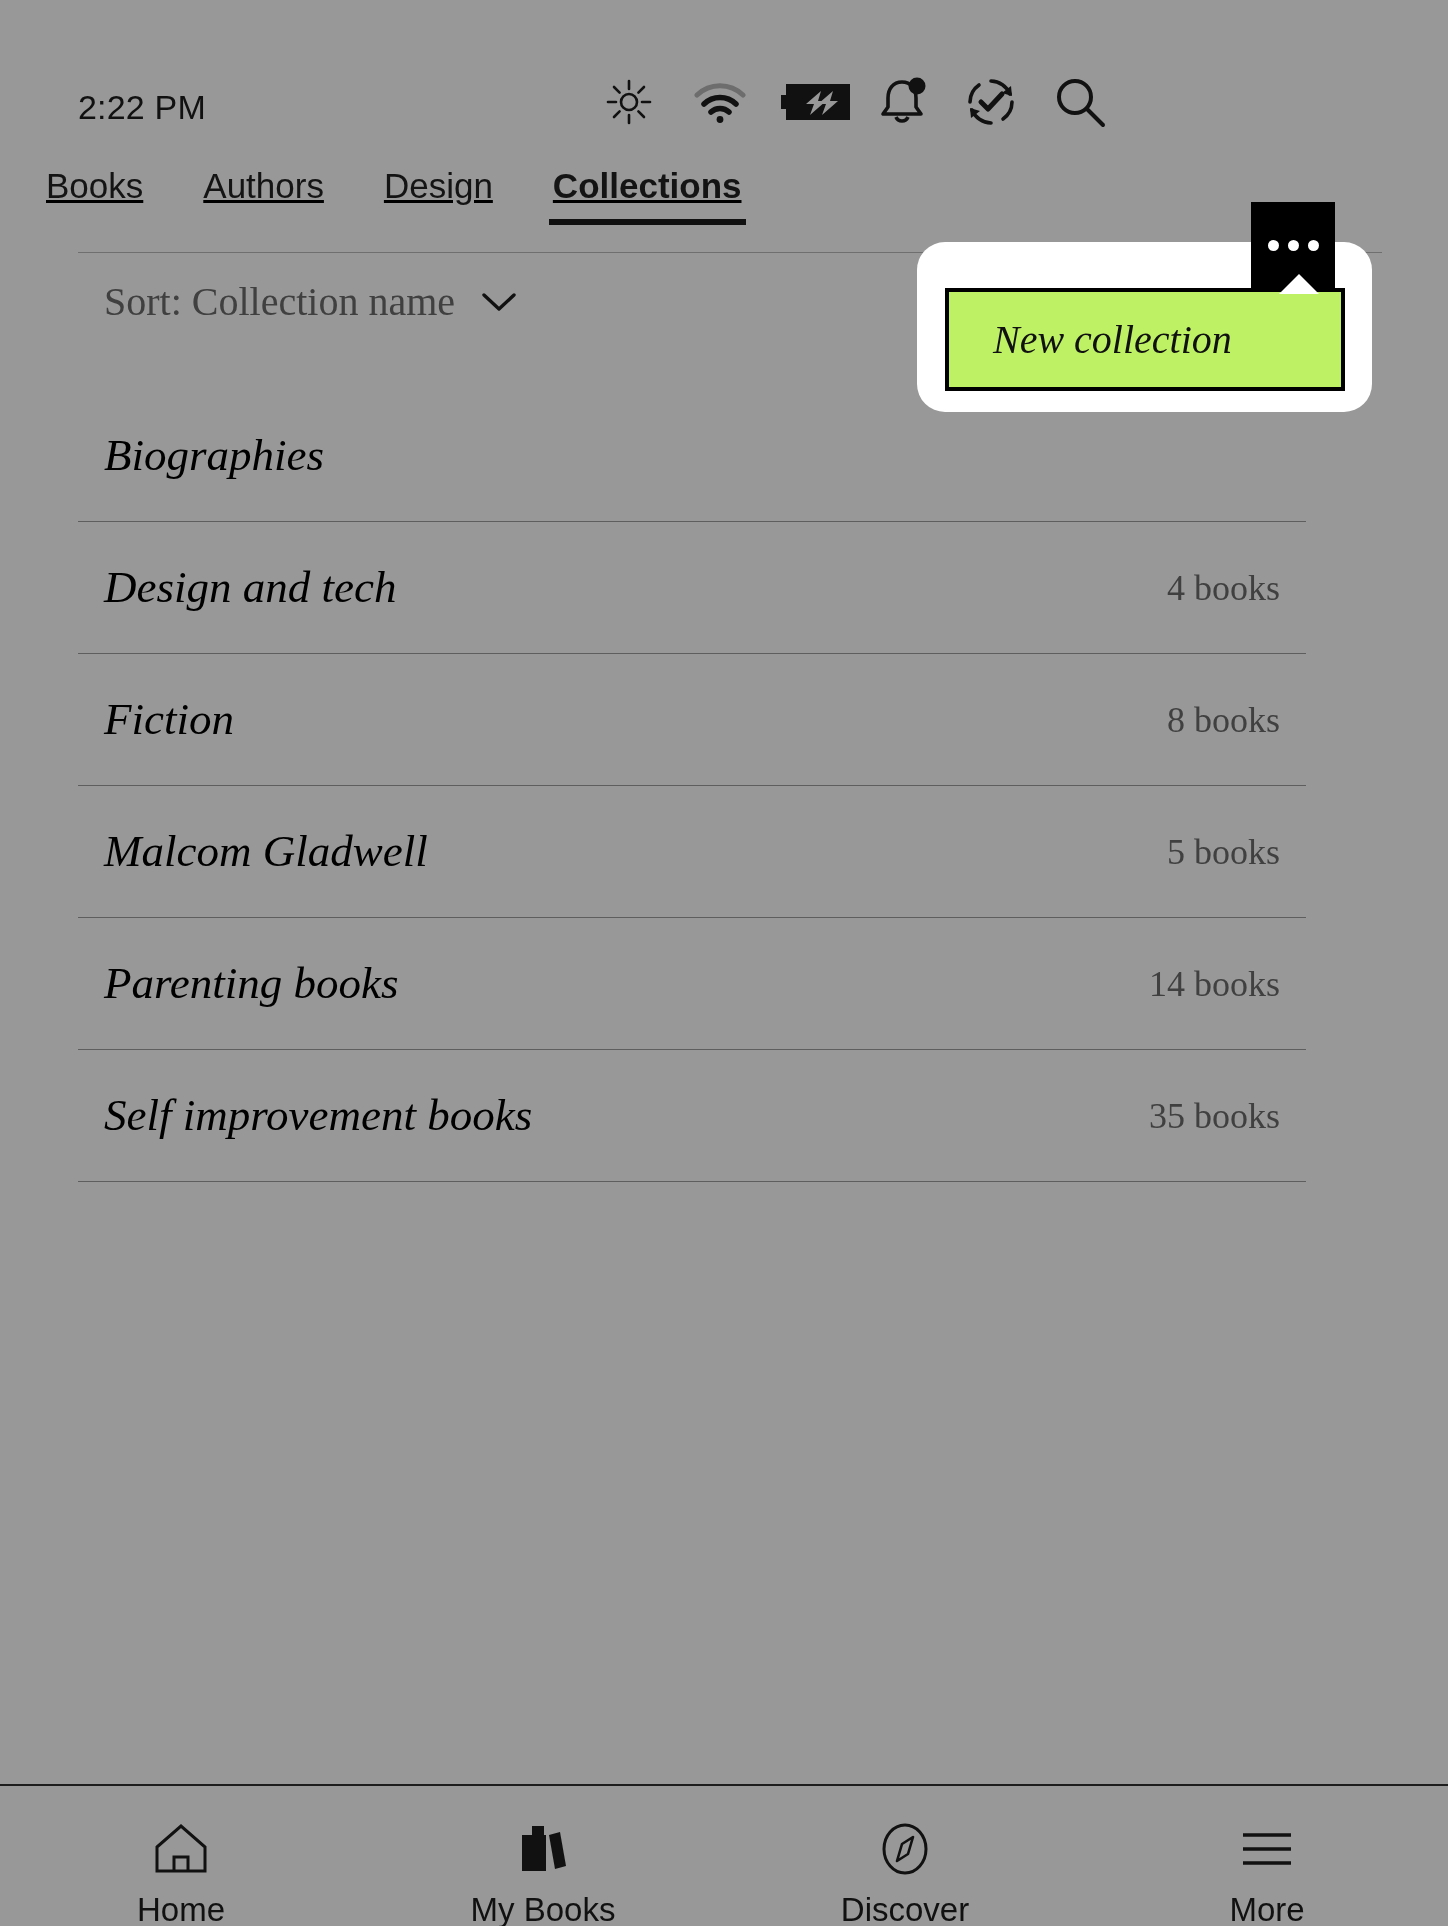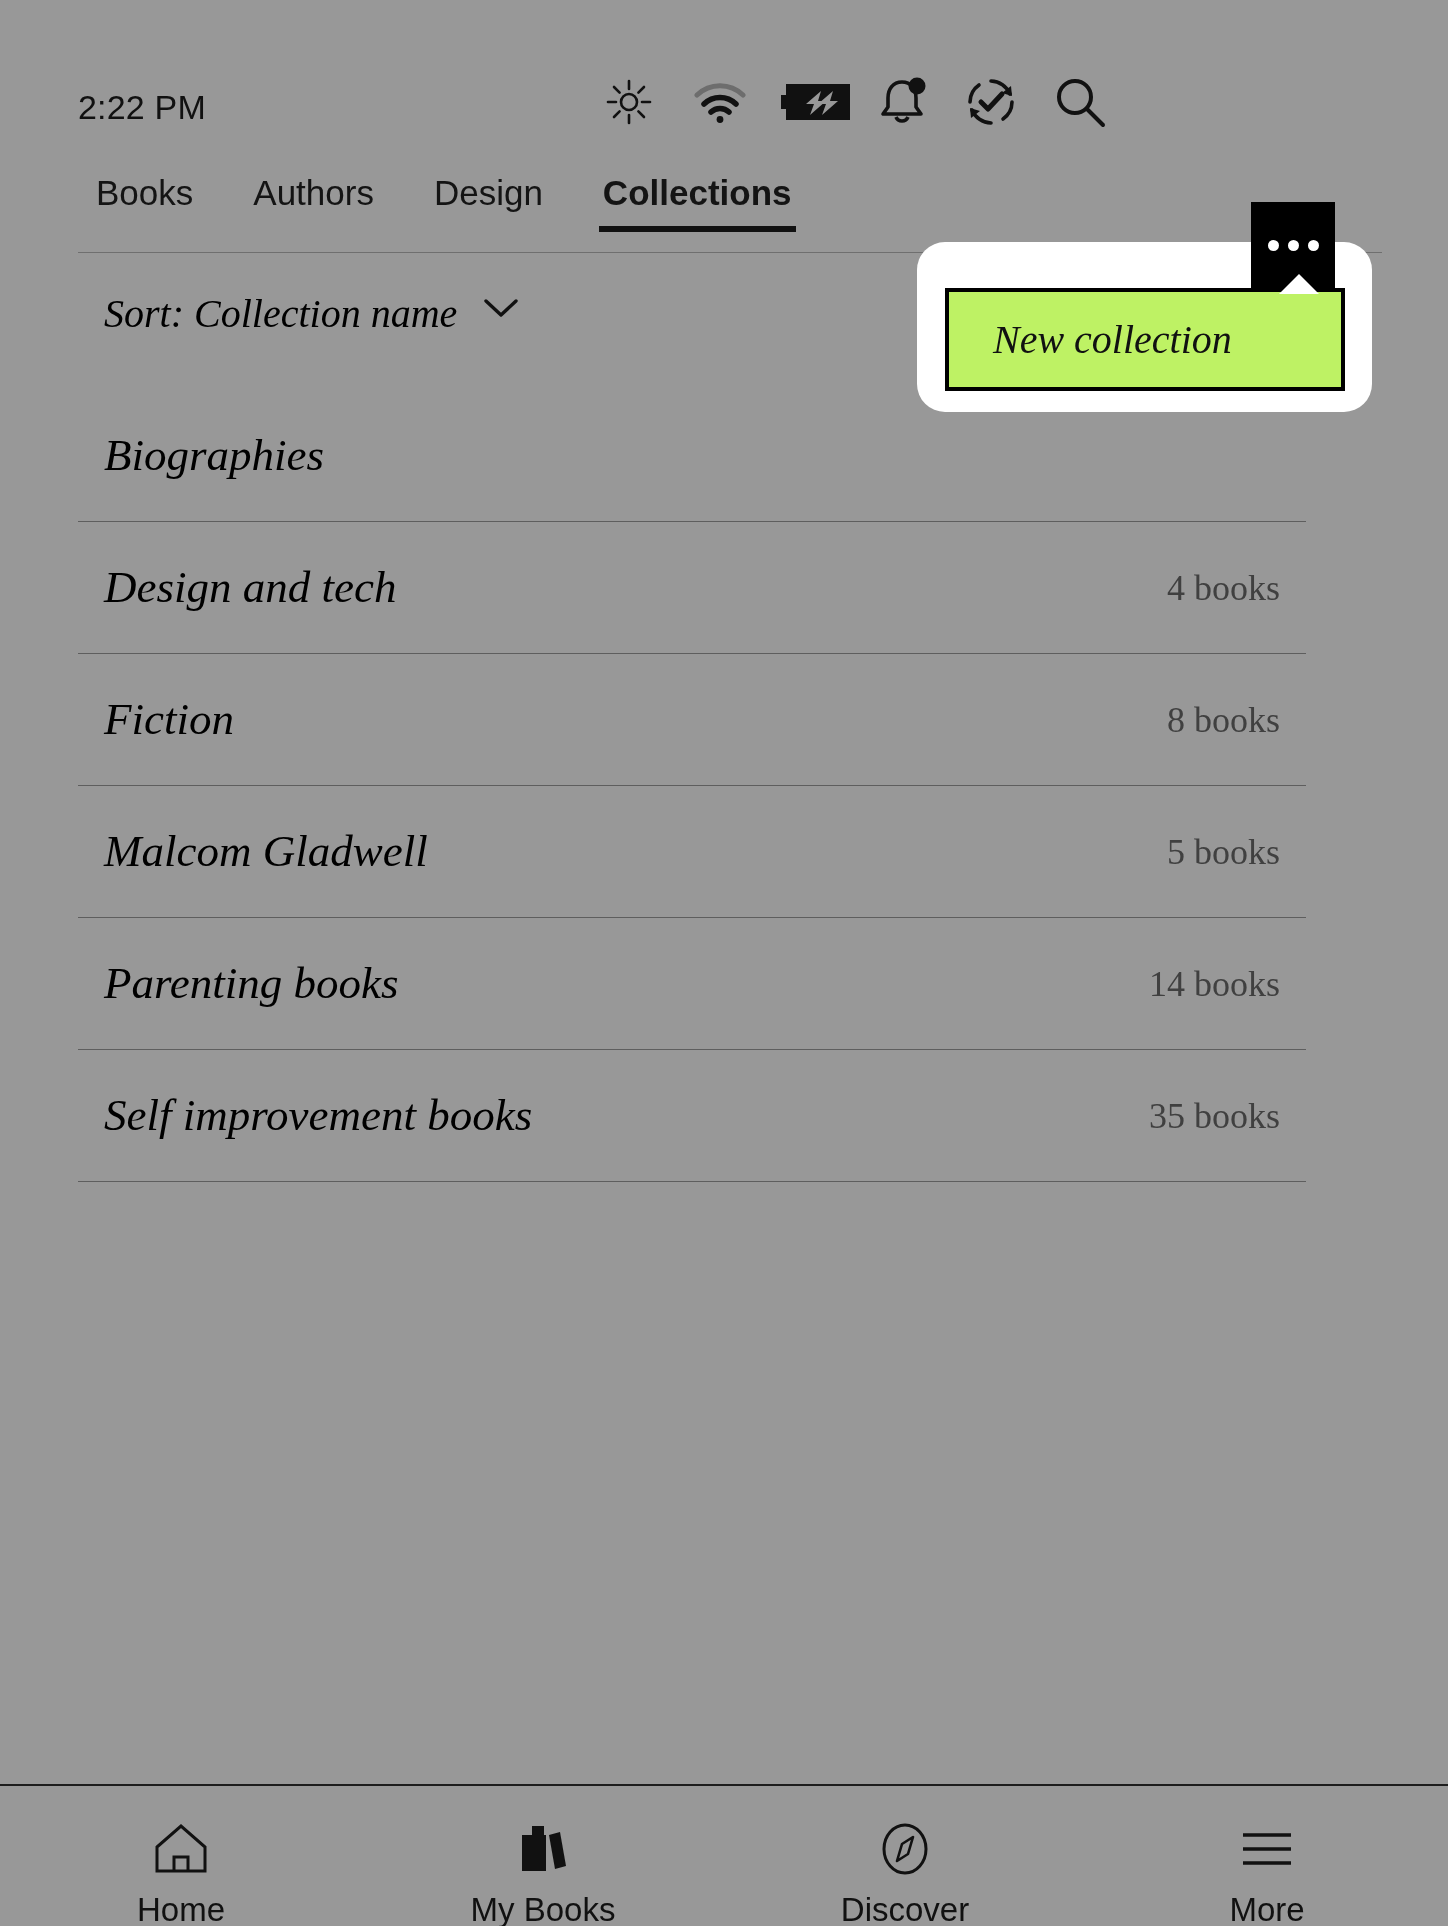--- a/index.html
+++ b/index.html
@@ -27,22 +27,23 @@
   .status-icon {
     position:absolute; top:58px;
     width:64px; height:64px;
     display:flex; align-items:center; justify-content:center;
   }
   .status-icon svg { display:block; }
 
   
   #tab-bar {
     position:absolute; left:0; top:160px; width:1448px; height:72px;
-    display:flex; align-items:flex-end;
-    padding-left:96px;
+    display:flex; align-items:center;
+    padding-left:46px;
+    text-decoration:underline;
   }
   .tab {
     position:relative;
     font-size:35px; color:#141414;
     margin-right:60px;
     padding-bottom:22px;
     line-height:1;
     white-space:nowrap;
   }
   .tab.active { font-weight:bold; }
@@ -58,23 +59,22 @@
     background:#6f6f6f;
   }
 
   
   #sort-row {
     position:absolute; left:104px; top:282px;
     display:flex; align-items:center; gap:26px;
   }
   #sort-label {
     font-family:"Liberation Serif", serif;
-    font-style:italic; font-size:40px; color:#000000;
-    line-height:1;
-    margin-top:12px;
+    font-size:40px; color:#404040;
+    line-height:1;
   }
   #sort-chevron svg { display:block; }
 
   
   #collection-list {
     position:absolute; left:78px; top:390px; width:1228px;
   }
   .collection-row {
     position:relative;
     height:132px;

